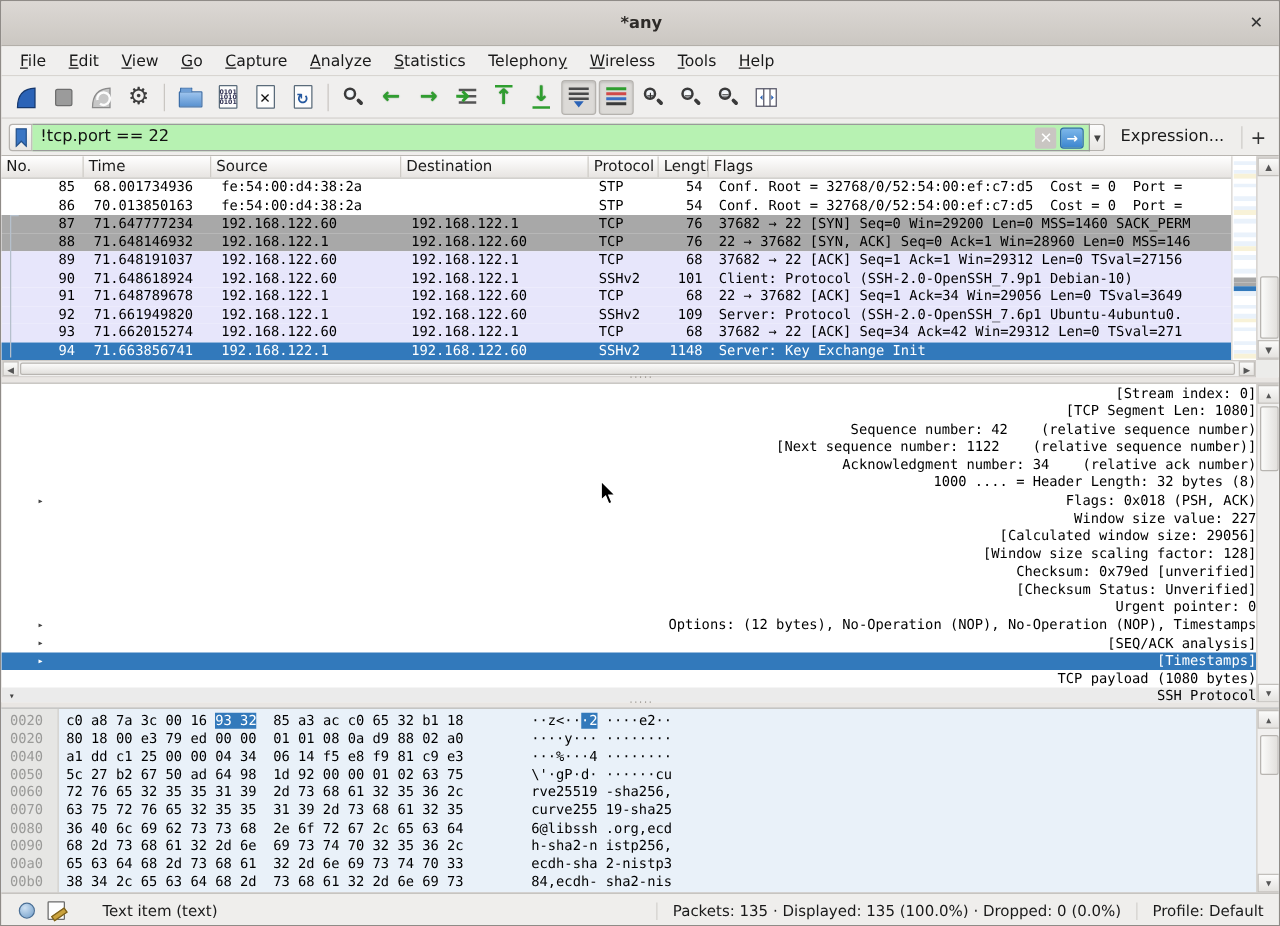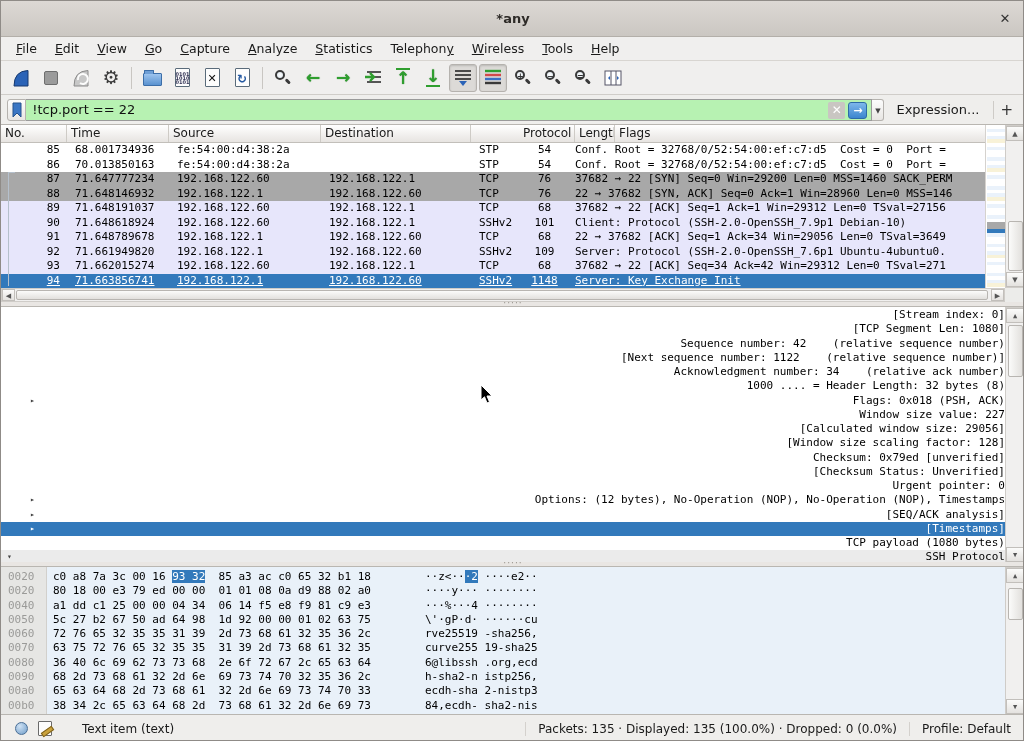--- a/index.html
+++ b/index.html
@@ -63,26 +63,26 @@
   #pl-header { position:absolute; left:0; top:0; width:984px; height:18px; display:flex;
     background:linear-gradient(#ffffff,#e7e4e1); border-bottom:1px solid #c2bfba; overflow:hidden; }
   .plh-cell { font-size:12px; color:#1a1a1a; padding:1px 0 0 4px; border-right:1px solid #cecbc6;
     overflow:hidden; white-space:nowrap; flex-shrink:0; }
   .plh-cell.last { flex:1 1 auto; border-right:none; }
   #pl-rows { position:absolute; left:0; top:18px; width:984px; height:145px; overflow:hidden;
     font-family:"DejaVu Sans Mono", monospace; font-size:11px; }
   .prow { display:flex; height:14.5px; line-height:14.5px; white-space:pre; }
   .prow > div { overflow:hidden; flex-shrink:0; }
   .prow .c-no { text-align:right; padding-right:7px; }
-  .prow .c-len { text-align:center; padding-right:5px; }
+  .prow .c-len { text-align:right; padding-right:5px; }
   .prow .c-info { flex:1 1 auto; }
   .bg-plain { background:#ffffff; color:#000; }
   .bg-gray { background:var(--row-gray); color:#000; }
   .bg-lav { background:var(--row-lav); color:#000; }
-  .bg-sel { background:var(--sel); color:#fff;text-decoration:underline; }
+  .bg-sel { background:var(--sel); color:#fff; }
   #conv-bracket { position:absolute; left:7px; top:47px; width:7px; height:114px;
     border-left:1px solid #b5c0cc; border-top:1px solid #b5c0cc; pointer-events:none; }
   #pl-minimap { position:absolute; left:984px; top:0; width:20px; height:163px; background:#fff; border-left:1px solid #d5d2ce; }
   .mm-stripe { position:absolute; left:1px; width:18px; }
 
   
   .sb-track { background:#f1f0ef; border:1px solid #cfccc8; }
   .sb-arrow { position:absolute; background:linear-gradient(#fbfbfa,#e4e2df); border:1px solid #c2bfbb;
     color:#555; text-align:center; }
   .sb-thumb { position:absolute; background:linear-gradient(90deg,#fbfbfa,#e2e0dd); border:1px solid #b8b5b1; border-radius:2px; }
@@ -330,21 +330,21 @@
     <span id="expression-label">Expression...</span>
     <span id="filter-add">+</span>
   </div>
 
   <div id="plist" class="abs">
     <div id="pl-header">
         <div class="plh-cell" style="width: 66px;">No.</div>
         <div class="plh-cell" style="width: 102px;">Time</div>
         <div class="plh-cell" style="width: 152px;">Source</div>
         <div class="plh-cell" style="width: 150px;">Destination</div>
-        <div class="plh-cell" style="width: 56px; margin-left: 48px;">Protocol</div>
+        <div class="plh-cell" style="width: 56px;">Protocol</div>
         <div class="plh-cell" style="width: 40px;">Length</div>
         <div class="plh-cell last">Flags</div>
       </div>
     <div id="pl-rows">
         <div class="prow bg-plain"><div class="c-no" style="width: 66px;">85</div><div class="c-time" style="width: 102px; padding-left: 8px;">68.001734936</div><div class="c-src" style="width: 152px; padding-left: 8px;">fe:54:00:d4:38:2a</div><div class="c-dst" style="width: 150px; padding-left: 8px;"></div><div class="c-proto" style="width: 56px; padding-left: 8px;">STP</div><div class="c-len" style="width: 40px;">54</div><div class="c-info" style="padding-left: 8px;">Conf. Root = 32768/0/52:54:00:ef:c7:d5  Cost = 0  Port = </div></div>
         <div class="prow bg-plain"><div class="c-no" style="width: 66px;">86</div><div class="c-time" style="width: 102px; padding-left: 8px;">70.013850163</div><div class="c-src" style="width: 152px; padding-left: 8px;">fe:54:00:d4:38:2a</div><div class="c-dst" style="width: 150px; padding-left: 8px;"></div><div class="c-proto" style="width: 56px; padding-left: 8px;">STP</div><div class="c-len" style="width: 40px;">54</div><div class="c-info" style="padding-left: 8px;">Conf. Root = 32768/0/52:54:00:ef:c7:d5  Cost = 0  Port = </div></div>
         <div class="prow bg-gray"><div class="c-no" style="width: 66px;">87</div><div class="c-time" style="width: 102px; padding-left: 8px;">71.647777234</div><div class="c-src" style="width: 152px; padding-left: 8px;">192.168.122.60</div><div class="c-dst" style="width: 150px; padding-left: 8px;">192.168.122.1</div><div class="c-proto" style="width: 56px; padding-left: 8px;">TCP</div><div class="c-len" style="width: 40px;">76</div><div class="c-info" style="padding-left: 8px;">37682 → 22 [SYN] Seq=0 Win=29200 Len=0 MSS=1460 SACK_PERM</div></div>
         <div class="prow bg-gray"><div class="c-no" style="width: 66px;">88</div><div class="c-time" style="width: 102px; padding-left: 8px;">71.648146932</div><div class="c-src" style="width: 152px; padding-left: 8px;">192.168.122.1</div><div class="c-dst" style="width: 150px; padding-left: 8px;">192.168.122.60</div><div class="c-proto" style="width: 56px; padding-left: 8px;">TCP</div><div class="c-len" style="width: 40px;">76</div><div class="c-info" style="padding-left: 8px;">22 → 37682 [SYN, ACK] Seq=0 Ack=1 Win=28960 Len=0 MSS=146</div></div>
         <div class="prow bg-lav"><div class="c-no" style="width: 66px;">89</div><div class="c-time" style="width: 102px; padding-left: 8px;">71.648191037</div><div class="c-src" style="width: 152px; padding-left: 8px;">192.168.122.60</div><div class="c-dst" style="width: 150px; padding-left: 8px;">192.168.122.1</div><div class="c-proto" style="width: 56px; padding-left: 8px;">TCP</div><div class="c-len" style="width: 40px;">68</div><div class="c-info" style="padding-left: 8px;">37682 → 22 [ACK] Seq=1 Ack=1 Win=29312 Len=0 TSval=27156</div></div>
         <div class="prow bg-lav"><div class="c-no" style="width: 66px;">90</div><div class="c-time" style="width: 102px; padding-left: 8px;">71.648618924</div><div class="c-src" style="width: 152px; padding-left: 8px;">192.168.122.60</div><div class="c-dst" style="width: 150px; padding-left: 8px;">192.168.122.1</div><div class="c-proto" style="width: 56px; padding-left: 8px;">SSHv2</div><div class="c-len" style="width: 40px;">101</div><div class="c-info" style="padding-left: 8px;">Client: Protocol (SSH-2.0-OpenSSH_7.9p1 Debian-10)</div></div>

